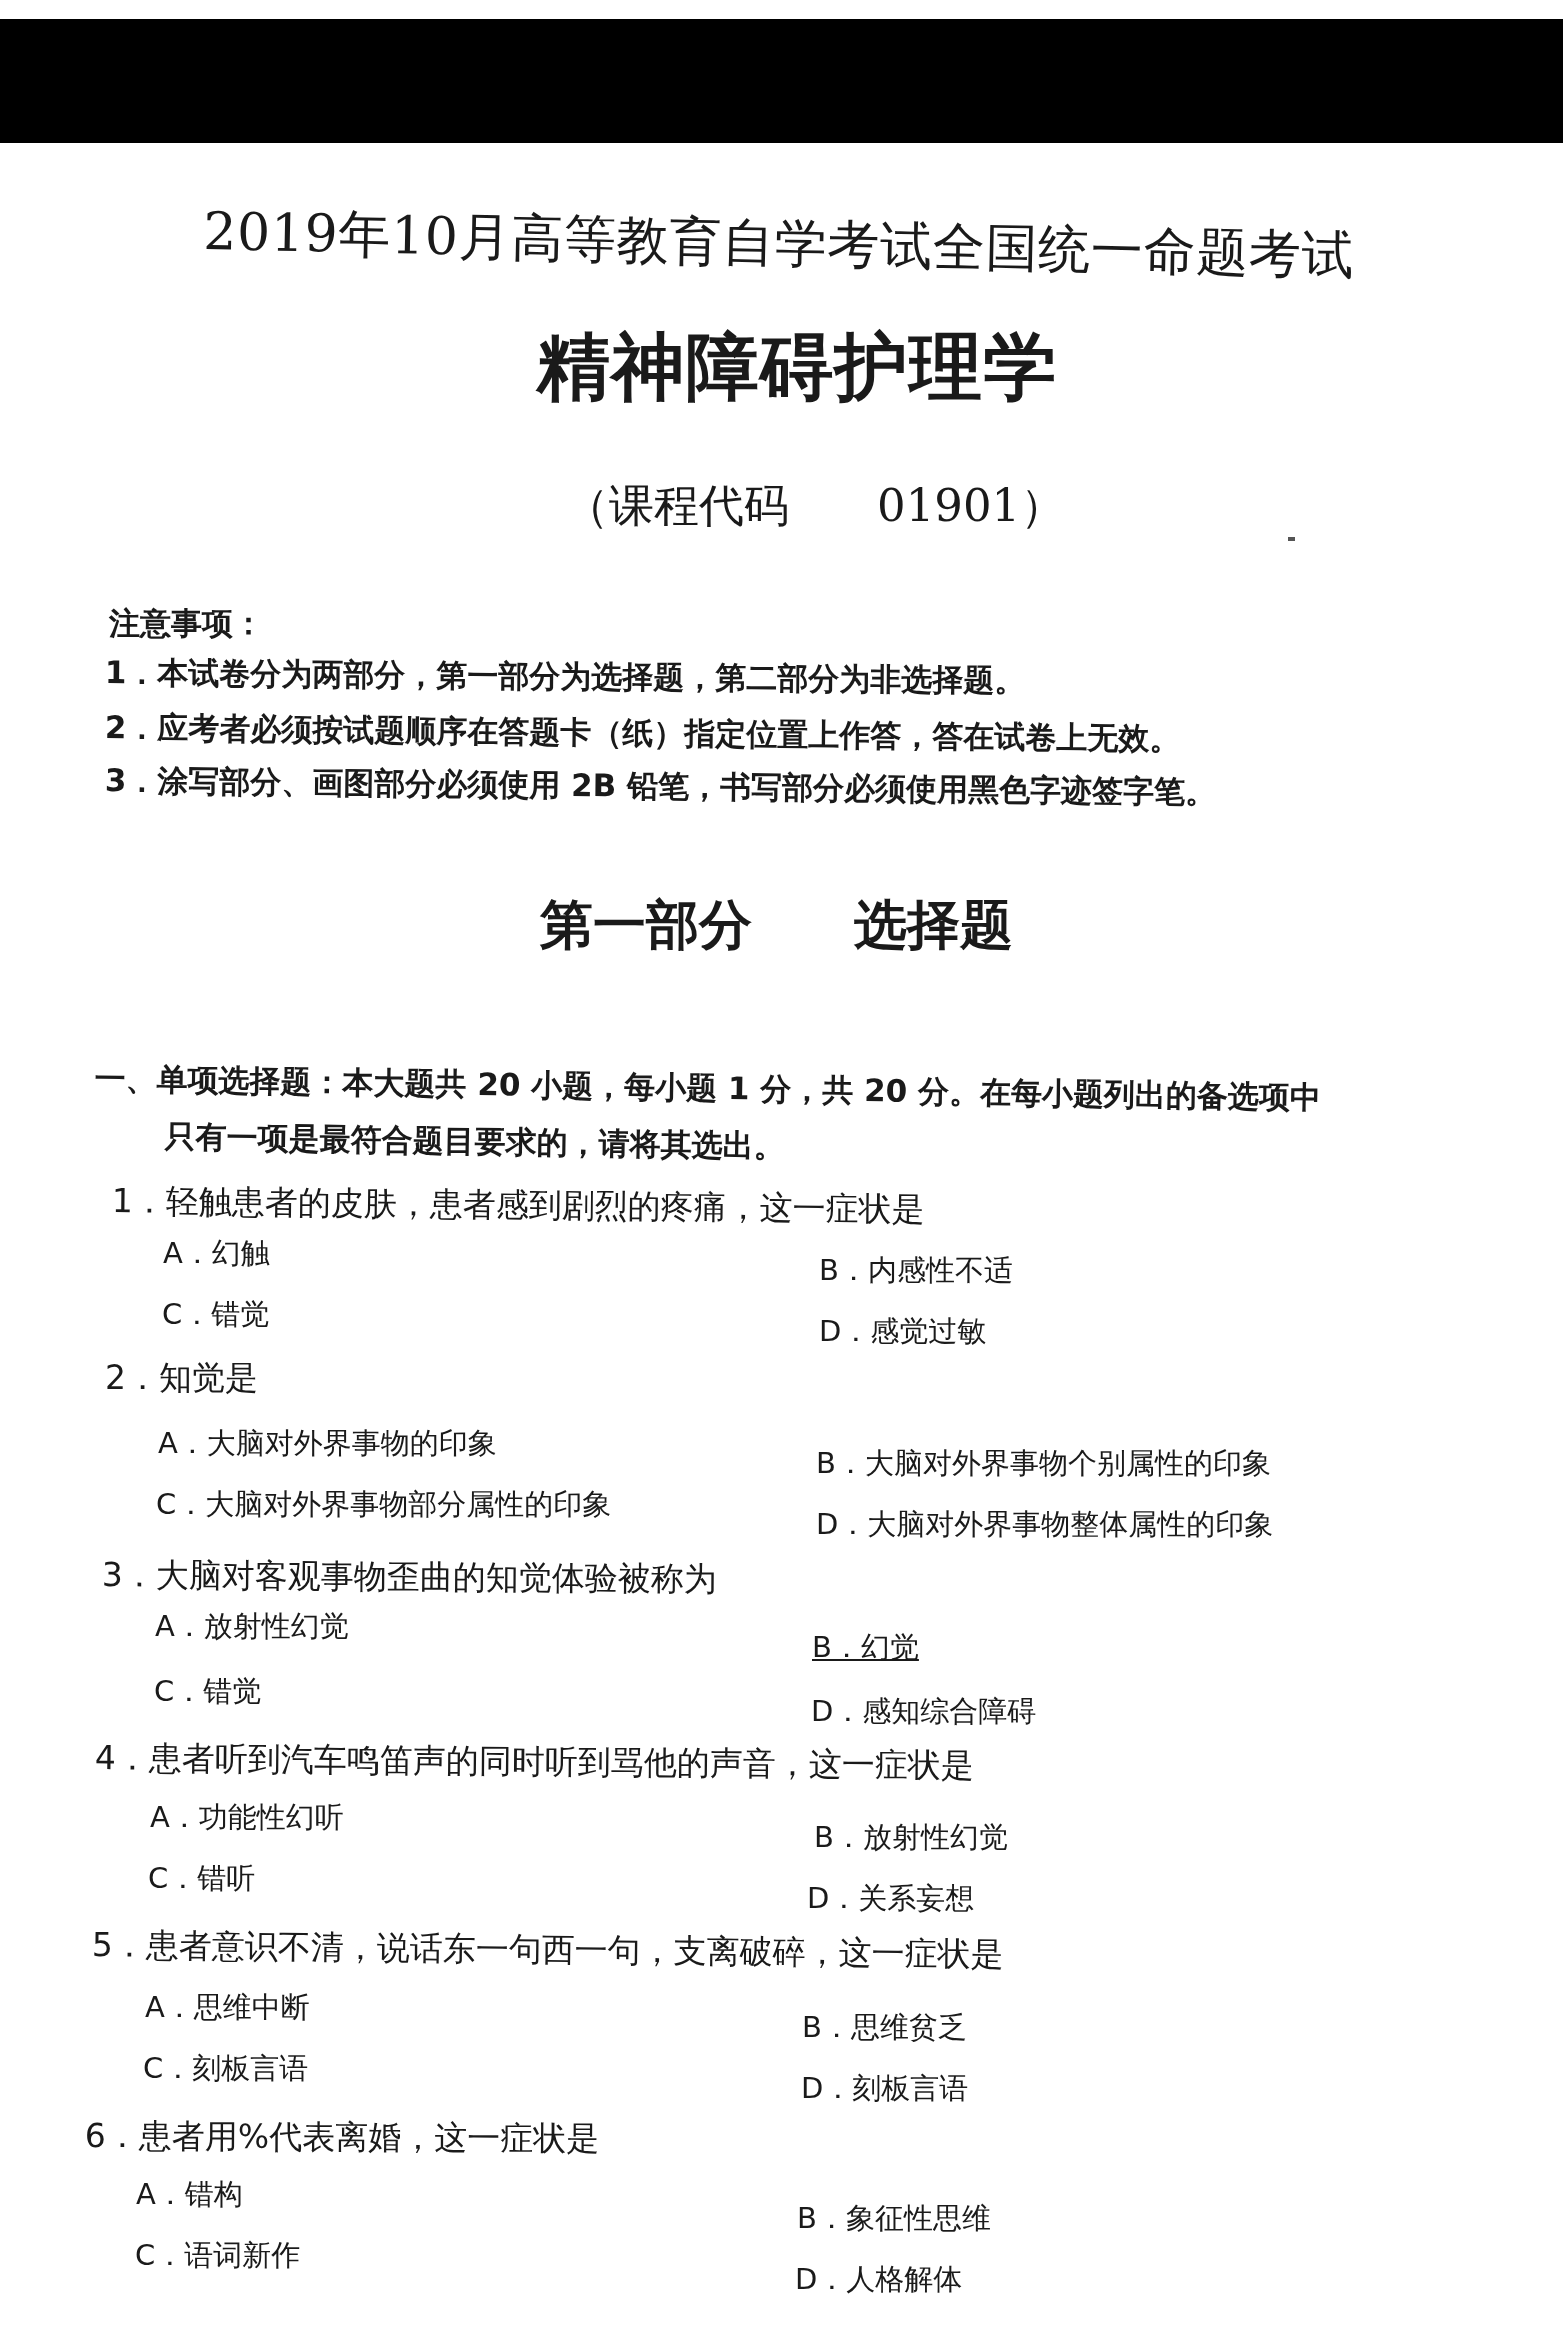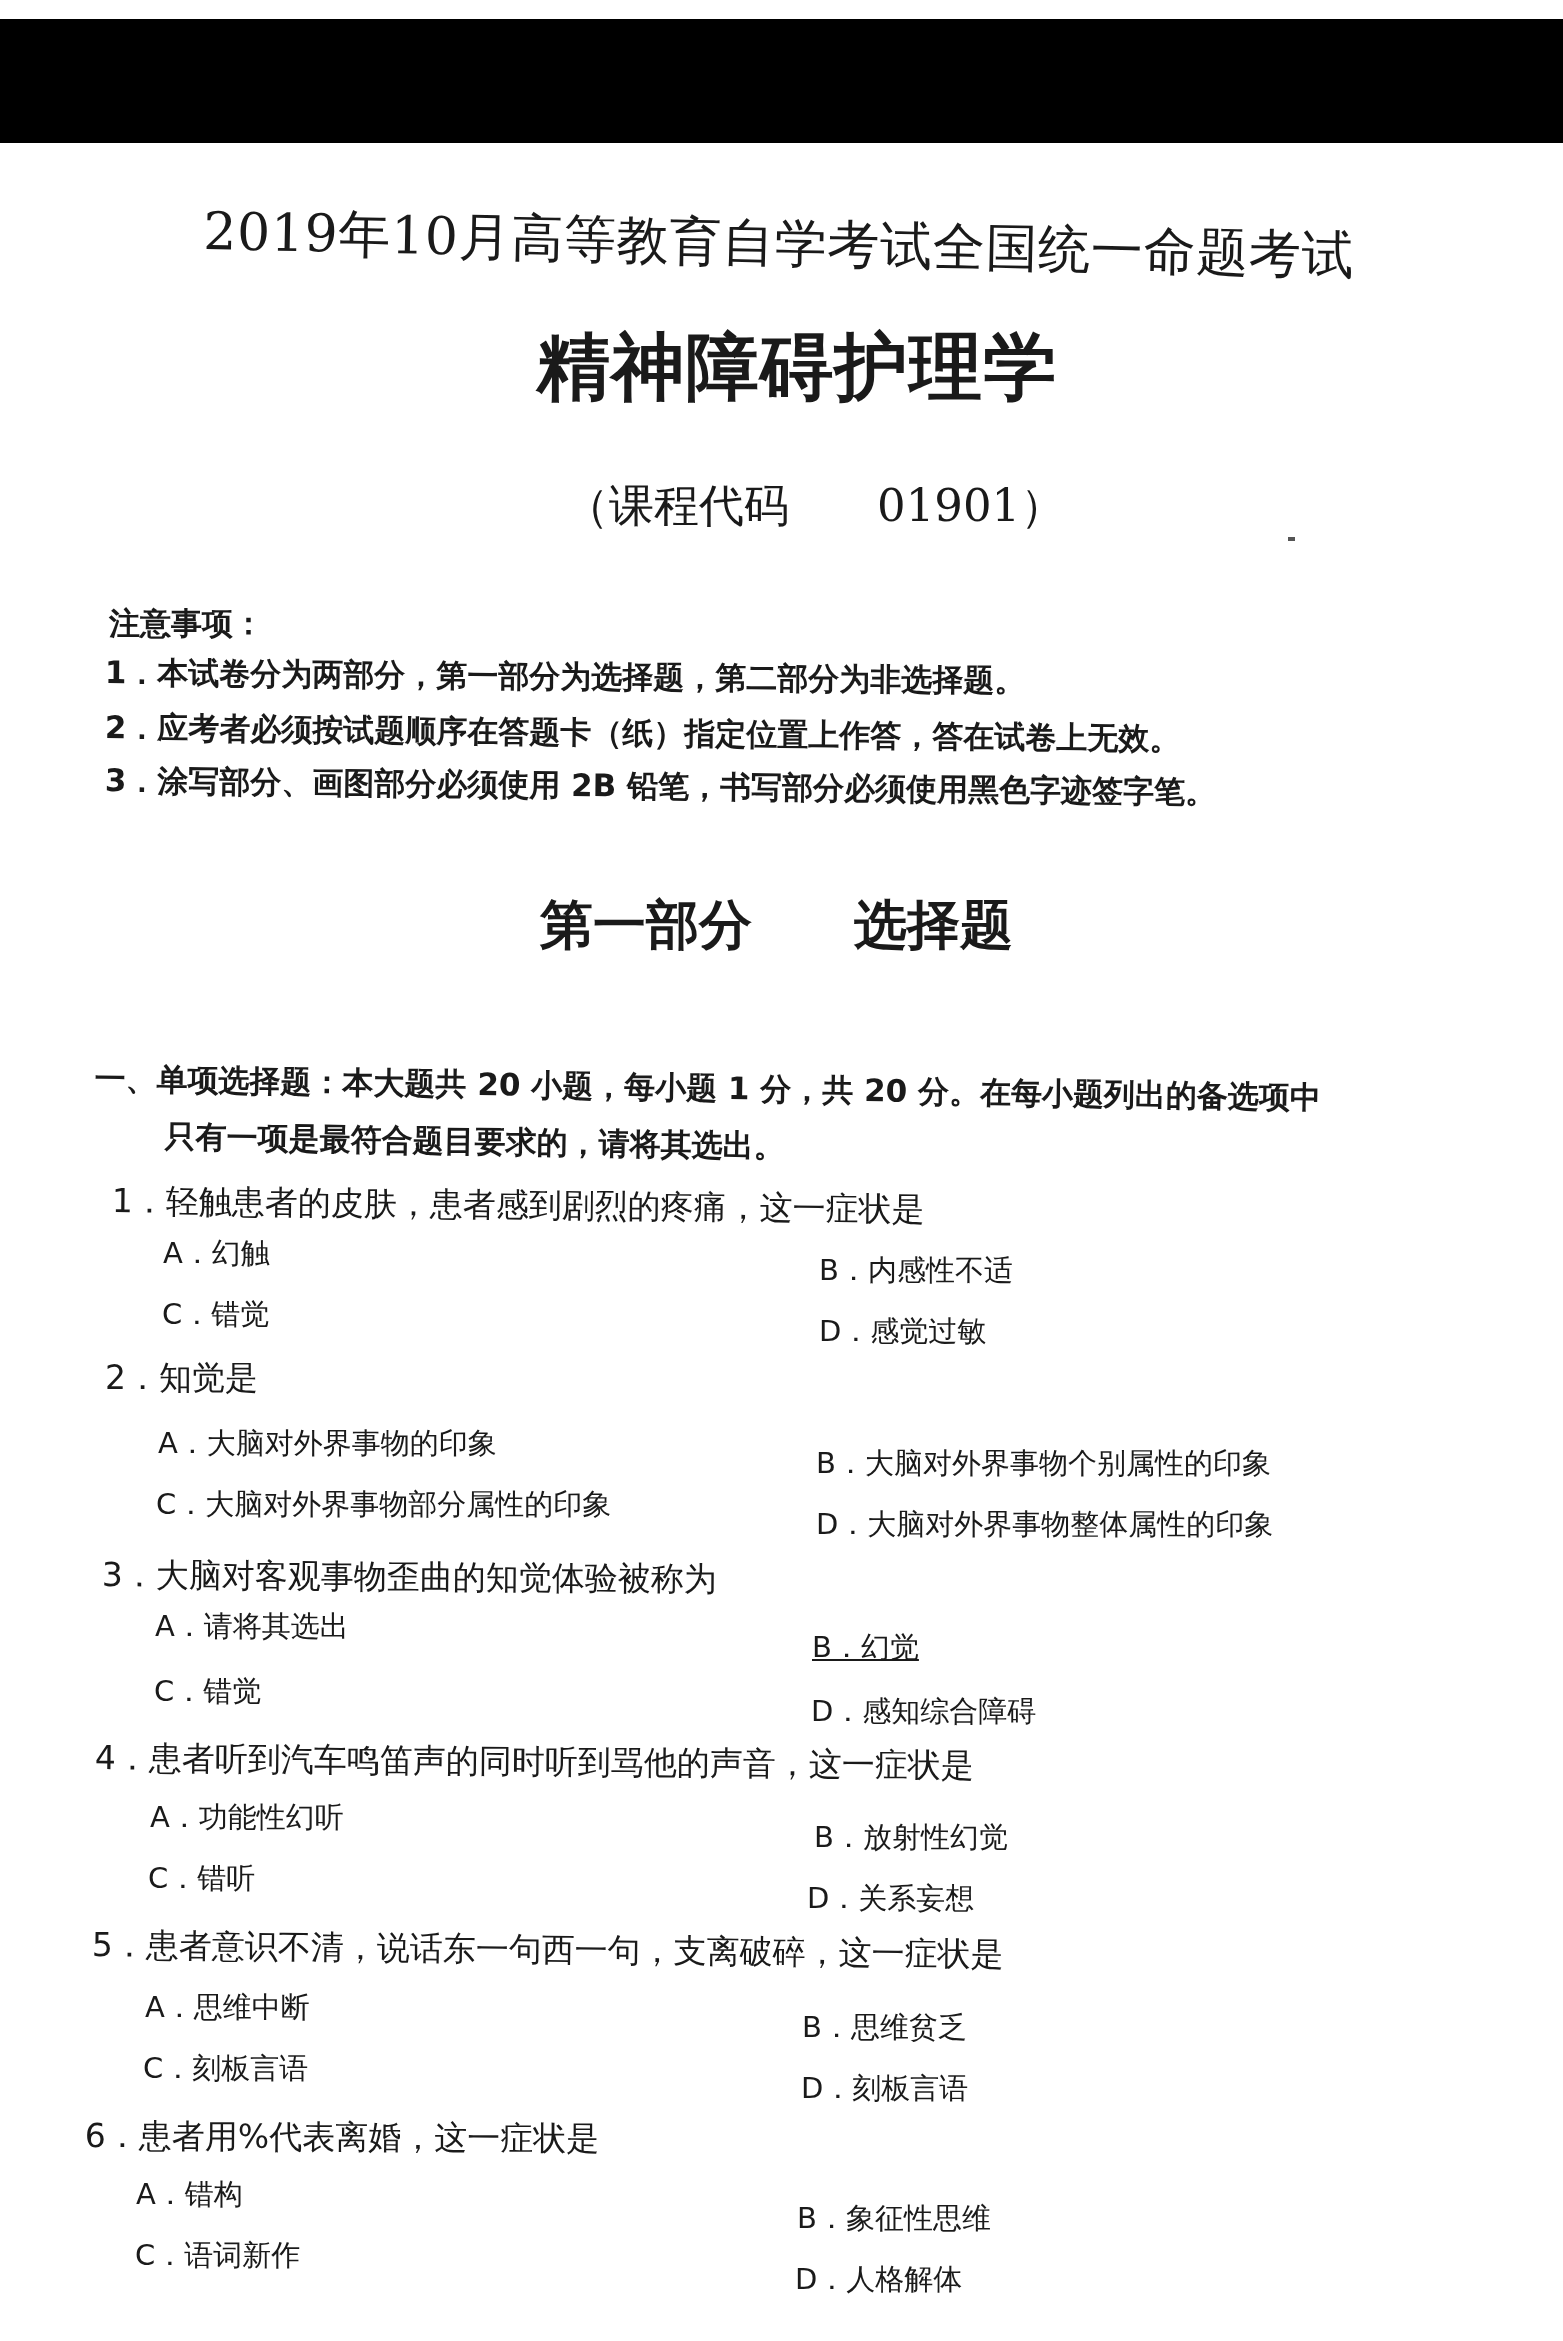--- a/index.html
+++ b/index.html
@@ -55,21 +55,21 @@
 <div class="abs opt" style="left:162px;top:1295px;">C．错觉</div>
 <div class="abs opt" style="left:819px;top:1312px;">D．感觉过敏</div>
 
 <div class="abs q" style="left:105px;top:1356px;">2．知觉是</div>
 <div class="abs opt" style="left:158px;top:1424px;">A．大脑对外界事物的印象</div>
 <div class="abs opt" style="left:816px;top:1444px;">B．大脑对外界事物个别属性的印象</div>
 <div class="abs opt" style="left:156px;top:1485px;">C．大脑对外界事物部分属性的印象</div>
 <div class="abs opt" style="left:816px;top:1505px;">D．大脑对外界事物整体属性的印象</div>
 
 <div class="abs q" style="left:102px;top:1553px;transform:rotate(0.4deg);">3．大脑对客观事物歪曲的知觉体验被称为</div>
-<div class="abs opt" style="left:155px;top:1607px;">A．请将其选出</div>
+<div class="abs opt" style="left:155px;top:1607px;">A．放射性幻觉</div>
 <div class="abs opt" style="left:812px;top:1628px;text-decoration:underline;">B．幻觉</div>
 <div class="abs opt" style="left:154px;top:1672px;">C．错觉</div>
 <div class="abs opt" style="left:811px;top:1692px;">D．感知综合障碍</div>
 
 <div class="abs q" style="left:95px;top:1736px;transform:rotate(0.5deg);">4．患者听到汽车鸣笛声的同时听到骂他的声音，这一症状是</div>
 <div class="abs opt" style="left:150px;top:1798px;">A．功能性幻听</div>
 <div class="abs opt" style="left:814px;top:1818px;">B．放射性幻觉</div>
 <div class="abs opt" style="left:148px;top:1859px;">C．错听</div>
 <div class="abs opt" style="left:807px;top:1879px;">D．关系妄想</div>
 

